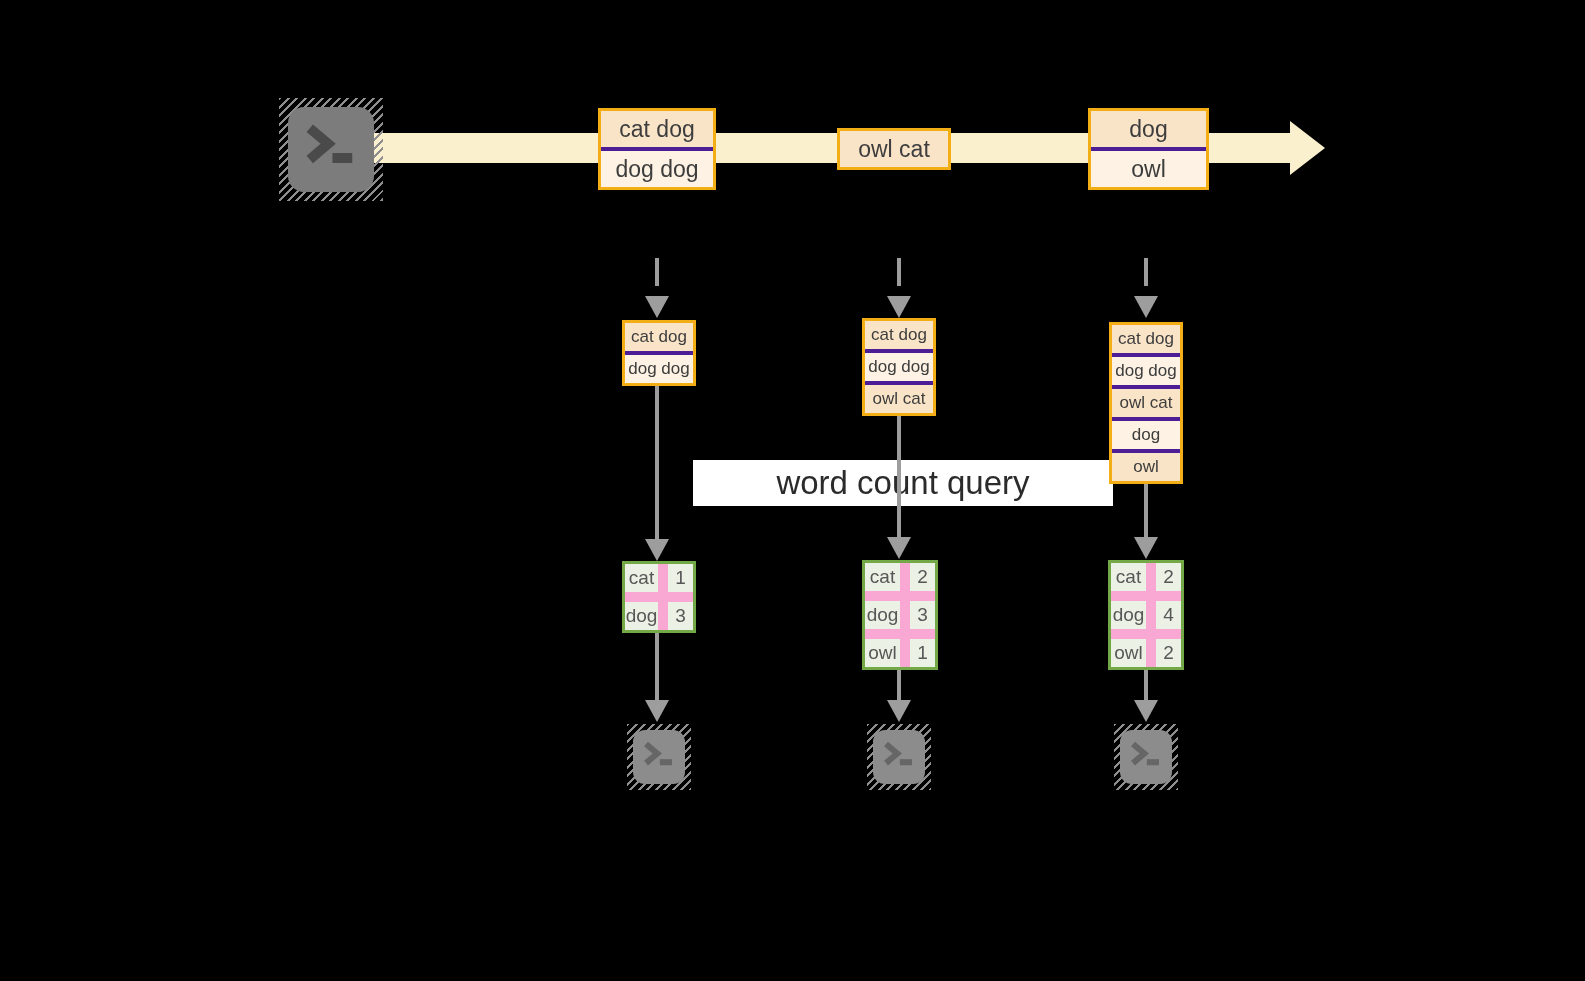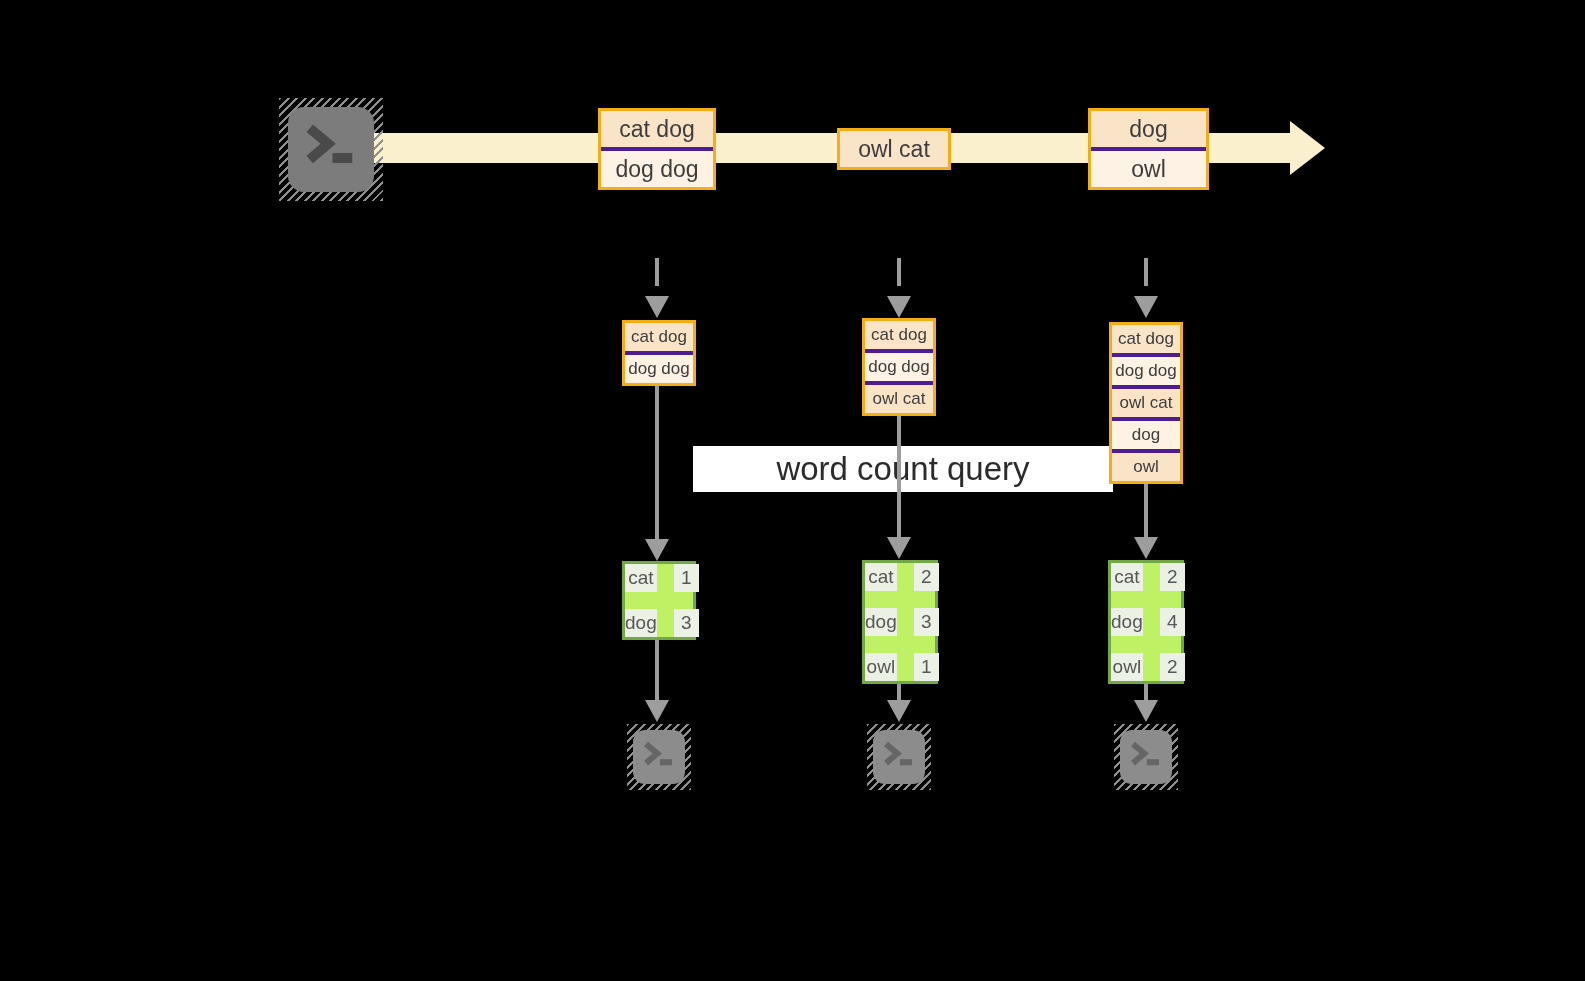--- a/index.html
+++ b/index.html
@@ -18,25 +18,25 @@
   .fill-a{background:#fae4c8;}
   .fill-b{background:#fdf2e3;}
   .big .orow{height:36px;font-size:23px;}
   .small .orow{height:28px;font-size:17px;}
   
   .vline{position:absolute;width:4px;background:#9d9d9d;z-index:2;}
   .vdash{position:absolute;width:4px;background:#9d9d9d;z-index:2;}
   .head{position:absolute;width:0;height:0;z-index:2;
     border-left:12px solid transparent;border-right:12px solid transparent;border-top:22px solid #9d9d9d;}
   
-  .qband{position:absolute;left:693px;top:446px;width:420px;height:46px;background:#ffffff;z-index:1;
+  .qband{position:absolute;left:693px;top:460px;width:420px;height:46px;background:#ffffff;z-index:1;
     display:flex;align-items:center;justify-content:center;font-size:33px;color:#2b2b2b;}
   
-  .gtable{position:absolute;border:3px solid #72a845;background:#bef264;box-sizing:border-box;
-    display:grid;grid-template-columns:1fr 25px;gap:17px;z-index:3;}
+  .gtable{position:absolute;border:3px solid #72a845;background:#f9a8d4;box-sizing:border-box;
+    display:grid;grid-template-columns:1fr 25px;gap:10px;z-index:3;}
   .gcell{background:#ebf1e4;display:flex;align-items:center;justify-content:center;
     height:28px;font-size:19px;color:#575757;}
   
   .term{position:absolute;z-index:3;}
   .term .hatch{position:absolute;inset:0;
     background:repeating-linear-gradient(135deg,#8f8f8f 0 2px,transparent 2px 6px);}
   .term .body{position:absolute;border-radius:16px;background:#7c7c7c;}
   .term .body svg{position:absolute;inset:0;width:100%;height:100%;}
   .term.src .body{inset:9px;}
   .term.sink .body{inset:6px;border-radius:12px;background:#8c8c8c;}

